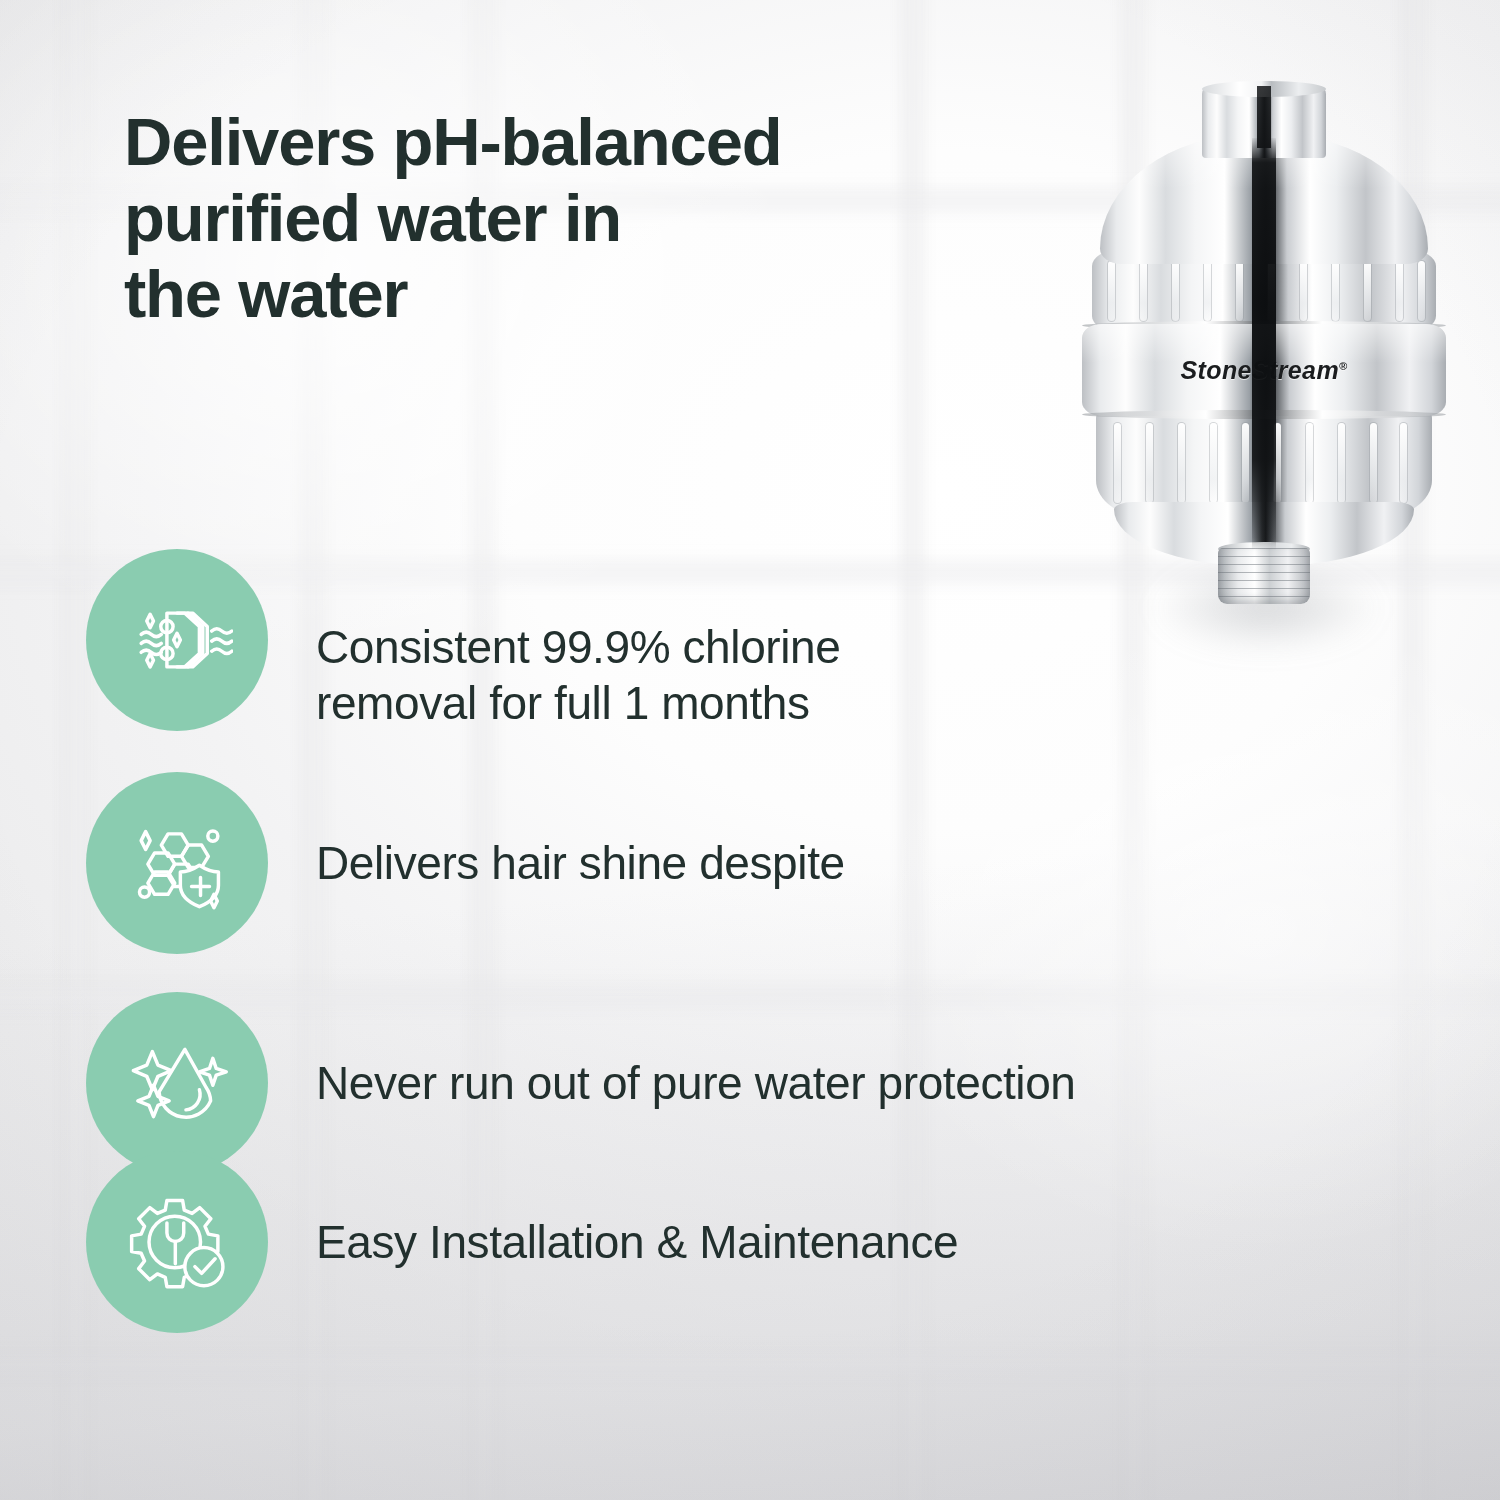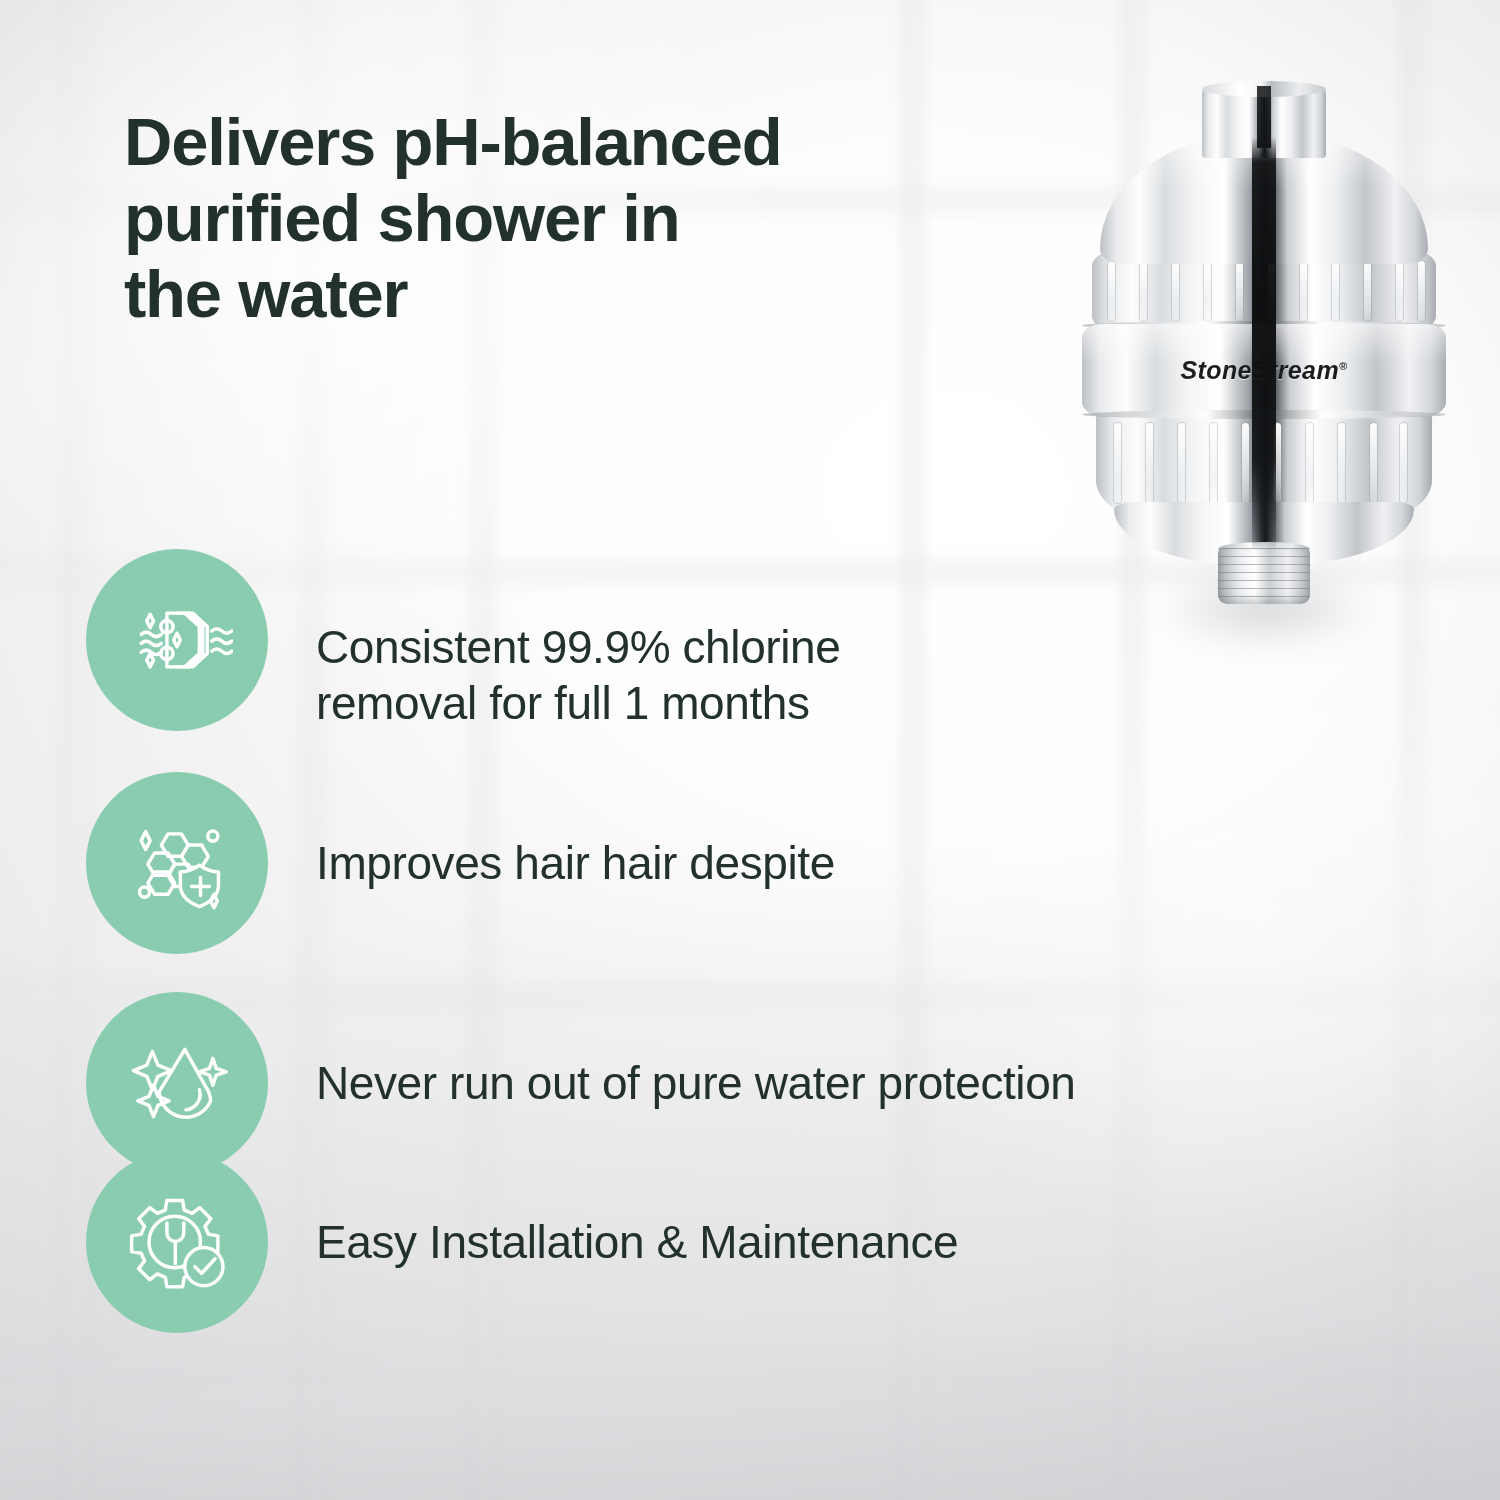--- a/index.html
+++ b/index.html
@@ -194,21 +194,21 @@
   <div class="seam-h" style="top:188px"></div>
   <div class="seam-h" style="top:560px"></div>
   <div class="seam-h" style="top:985px"></div>
   <div class="seam-h" style="top:1352px"></div>
   <div class="bg-sheen"></div>
   <div class="bg-vig"></div>
 </div>
 
 <h1 id="headline">
   <span class="hl-line">Delivers pH-balanced</span>
-  <span class="hl-line">purified shower in</span>
+  <span class="hl-line">purified water in</span>
   <span class="hl-line">the water</span>
 </h1>
 
 <div id="features">
 
   <div class="feature f1">
     <div class="f-circle">
       <svg viewBox="0 0 100 100" fill="none" stroke="#fff" stroke-width="3.1" stroke-linecap="round" stroke-linejoin="round">
 
         <path d="M41 26 L57 26 L70 38 L70 62 L57 74 L41 74 L41 26 Z"></path>
@@ -252,21 +252,21 @@
         <path d="M70 52 q-9 6 -17 6 v12 q0 12 17 19 q17 -7 17 -19 v-12 q-8 0 -17 -6 Z" fill="#8accb0"></path>
         <path d="M71 63 v16 M63 71 h16"></path>
 
         <path d="M22 22 L26 30 L22 38 L18 30 Z"></path>
         <path d="M83 78 L86 84 L83 90 L80 84 Z"></path>
         <circle cx="82" cy="26" r="4.5"></circle>
         <circle cx="21" cy="76" r="4.5"></circle>
       </svg>
     </div>
     <div class="f-text">
-      <span class="ln">Improves hair hair despite</span>
+      <span class="ln">Delivers hair shine despite</span>
     </div>
   </div>
 
   <div class="feature f3">
     <div class="f-circle">
       <svg viewBox="0 0 100 100" fill="none" stroke="#fff" stroke-width="3.1" stroke-linecap="round" stroke-linejoin="round">
 
         <path d="M57 20 L34 58 a24 24 0 0 0 46 8 a22 22 0 0 0 -4 -12 Z"></path>
 
         <path d="M70 56 a14 14 0 0 1 -12 18"></path>

